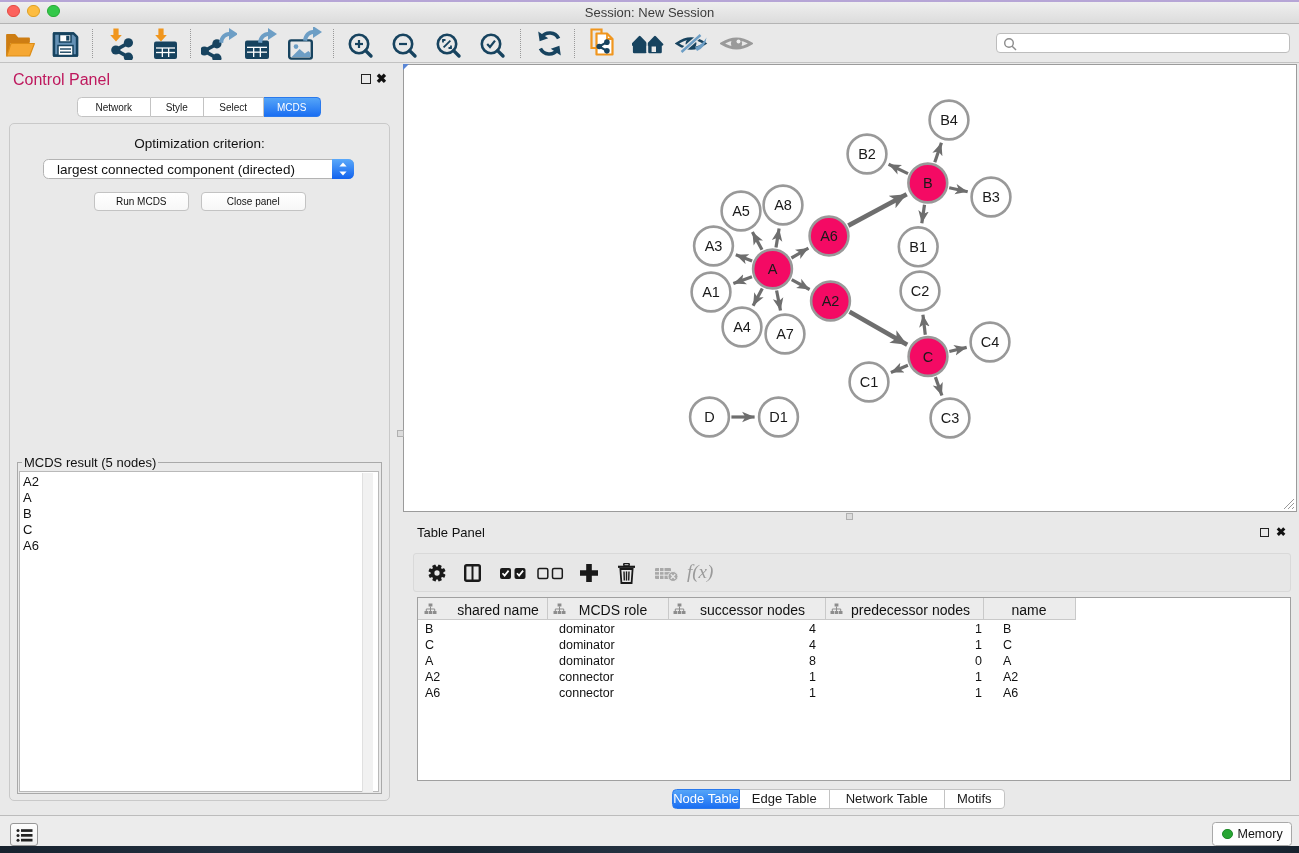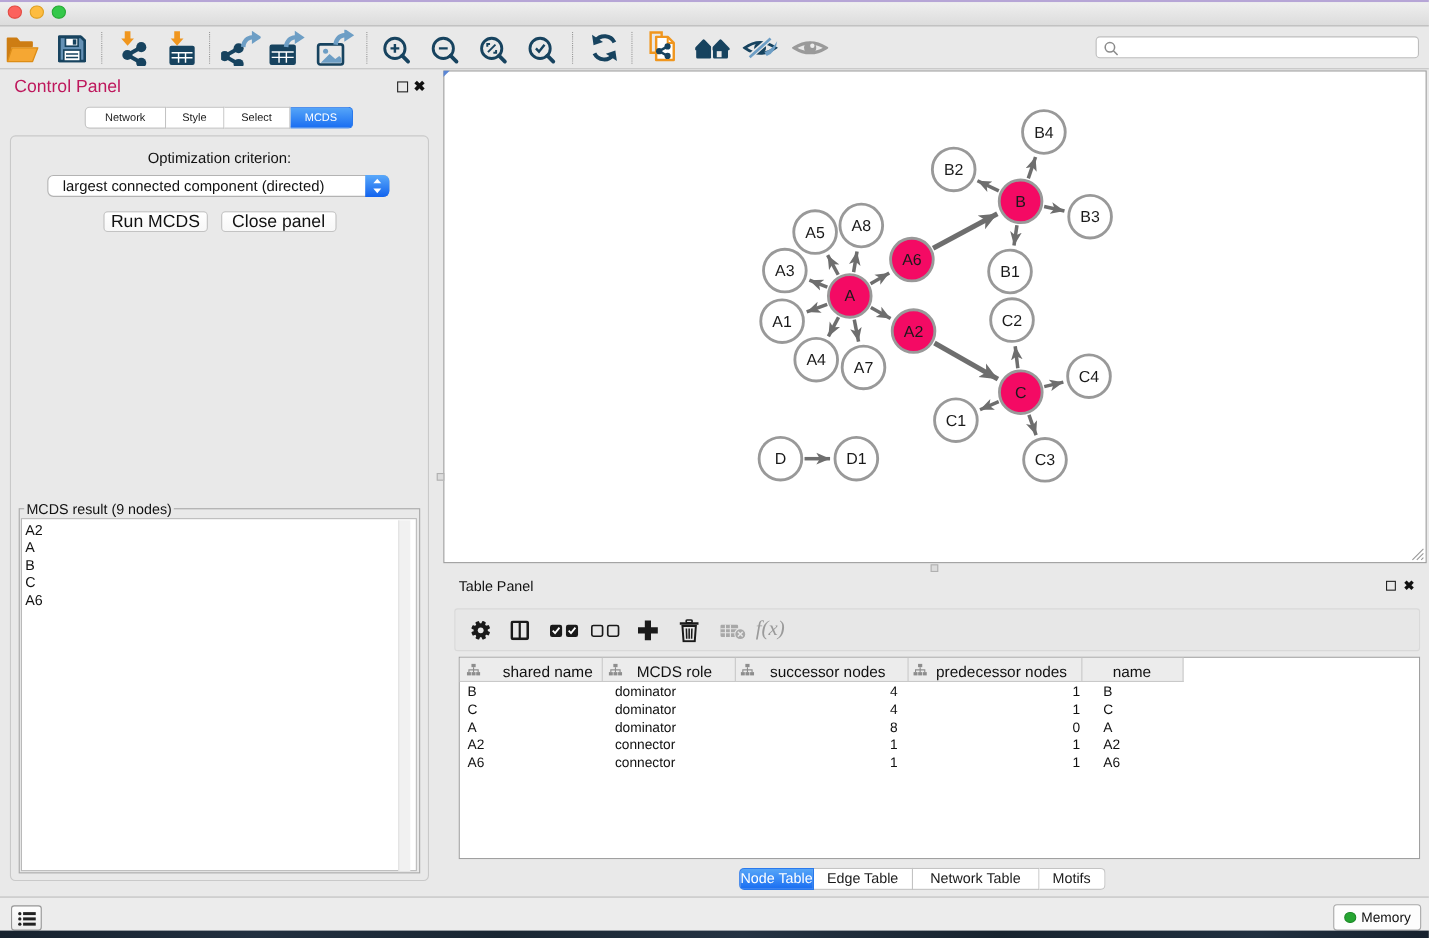--- a/index.html
+++ b/index.html
@@ -34,21 +34,21 @@
 #cp-tabs .tab.sel { background:linear-gradient(#55a5f8,#1a6ef2); color:#fff; border-color:#2a79ec; }
 #cp-body { left:9px; top:123px; width:381px; height:678px; border:1px solid #c9c9c9;
   border-radius:5px; background:#e9e9e9; }
 #opt-label { left:0; top:136px; width:399px; text-align:center; font-size:13.5px; color:#111; }
 #dropdown { left:43px; top:159px; width:311px; height:20px; background:#fff;
   border:1px solid #b3b3b3; border-radius:5.5px; }
 #dropdown .txt { position:absolute; left:13px; top:2.1px; font-size:13.5px; color:#111; }
 #dropdown .step { position:absolute; right:-1px; top:-1px; width:22px; height:20px;
   background:linear-gradient(#5aa9fa,#1263ee); border-radius:0 5.5px 5.5px 0; }
 .btn { position:absolute; height:19px; background:linear-gradient(#ffffff,#f7f7f7);
-  border:1px solid #c3c3c3; border-radius:4px; font-size:16px; color:#111;
+  border:1px solid #c3c3c3; border-radius:4px; font-size:10px; color:#111;
   display:flex; align-items:center; justify-content:center; }
 
 #mcds-box { left:17px; top:462px; width:364.5px; height:332px; border:1px solid #a9a9a9; }
 #mcds-title { left:22px; top:455px; font-size:13px; color:#111; background:#e9e9e9; padding:0 2px; }
 #mcds-list { left:19px; top:471px; width:360px; height:321px; background:#fff; border:1px solid #b9b9b9; }
 #mcds-scroll { position:absolute; right:5.5px; top:1px; width:10.5px; height:319px;
   background:#f1f1f1; border-left:1px solid #e0e0e0; }
 #mcds-list .items { position:absolute; left:3px; top:2px; font-size:13px; color:#111; line-height:16px; }
 
 #statusbar { left:0; top:815px; width:1299px; height:31px; background:#ececec; border-top:1px solid #bcbcbc; }
@@ -85,20 +85,21 @@
   background:linear-gradient(#55a5f8,#1a6ef2); color:#fff; border-color:#2a79ec; }
 #bt-tabs .tab.last { border-radius:0 4.5px 4.5px 0; }
 </style>
 </head>
 <body>
 <div class="abs" id="desktop-top"></div>
 <div class="abs" id="titlebar">
   <div class="light" style="left:7px; background:#fc625d; border:1px solid #e24b43;"></div>
   <div class="light" style="left:27px; background:#fdbc40; border:1px solid #dfa023;"></div>
   <div class="light" style="left:47px; background:#34c84a; border:1px solid #27aa35;"></div>
+  <div class="title">Session: New Session</div>
 </div>
 <div class="abs" id="toolbar">
   <svg class="ticon" style="left:5px; top:5.5px" width="31" height="28" viewBox="0 0 31 28">
       <path d="M2,4 L10,4 L13,7.5 L24,7.5 L24,11 L5,11 Z" fill="#cd7d13"></path>
       <path d="M2,4 L2,24.5 L5,11 L24,11 L24,7.5 L13,7.5 L10,4 Z" fill="#cd7d13" stroke="#cd7d13" stroke-width="1.8" stroke-linejoin="round"></path>
       <path d="M6,12.5 L29.4,12.5 L24.6,25 L1.8,25 Z" fill="#f5a733" stroke="#dd8d16" stroke-width="1.2" stroke-linejoin="round"></path>
     </svg>
 <svg class="ticon" style="left:52px; top:5.5px" width="27" height="27" viewBox="0 0 27 27">
       <path d="M2,2.5 L21.5,2.5 L25,6 L25,24.5 L2,24.5 Z" fill="#65900b5" stroke="#17435f" stroke-width="2.4" stroke-linejoin="round"></path>
       <path d="M2,2.5 L21.5,2.5 L25,6 L25,24.5 L2,24.5 Z" fill="#6591b5"></path>
@@ -232,21 +233,21 @@
 <div class="abs" id="dropdown">
   <div class="txt">largest connected component (directed)</div>
   <div class="step"><svg width="22" height="20" viewBox="0 0 22 20">
     <path d="M7.4 7.6 L11 3.4 L14.6 7.6 Z" fill="#fff"></path>
     <path d="M7.4 12.4 L11 16.6 L14.6 12.4 Z" fill="#fff"></path>
   </svg></div>
 </div>
 <div class="abs btn" style="left:93.5px; top:192px; width:95.5px;">Run MCDS</div>
 <div class="abs btn" style="left:201px; top:192px; width:104.5px;">Close panel</div>
 <div class="abs" id="mcds-box"></div>
-<div class="abs" id="mcds-title">MCDS result (9 nodes)</div>
+<div class="abs" id="mcds-title">MCDS result (5 nodes)</div>
 <div class="abs" id="mcds-list">
   <div id="mcds-scroll"></div>
   <div class="items">A2<br>A<br>B<br>C<br>A6</div>
 </div>
 
 <div class="abs" id="gwin">
   <svg style="position:absolute; right:1px; bottom:1px;" width="13" height="13" viewBox="0 0 13 13">
     <path d="M12 2 L2 12 M12 6 L6 12 M12 10 L10 12" stroke="#999" stroke-width="1" fill="none"></path>
   </svg>
 </div>

